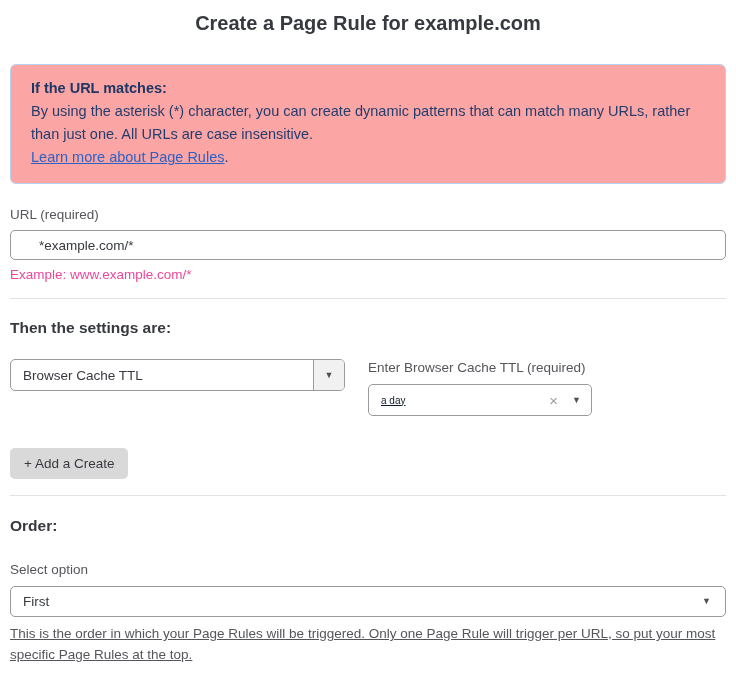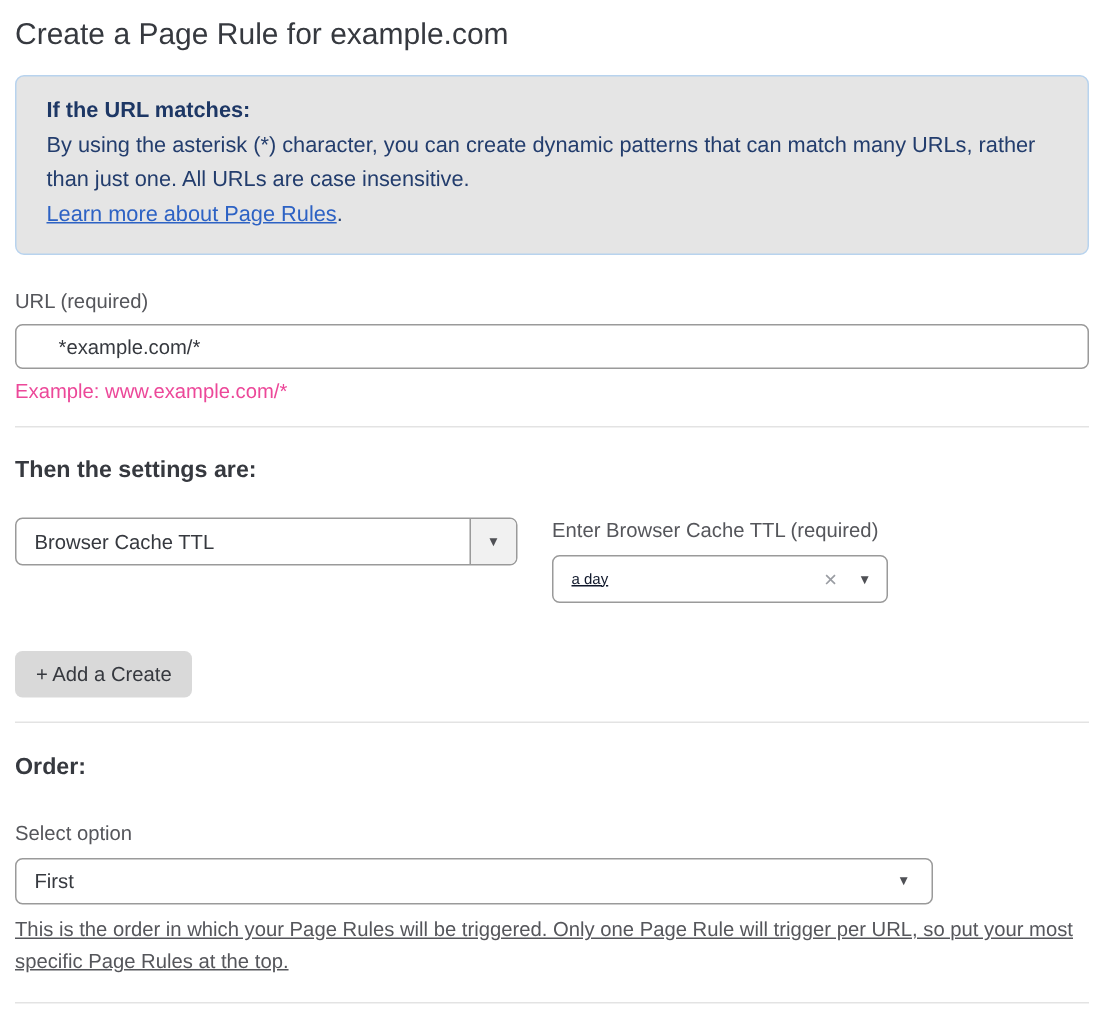--- a/index.html
+++ b/index.html
@@ -6,30 +6,31 @@
   html, body { background: #ffffff; }
   body {
     width: 736px;
     font-family: "Liberation Sans", sans-serif;
     color: #36393f;
   }
   .page { padding: 8px 10px 20px 10px; }
 
   .page-title {
     font-size: 20px;
-    font-weight: normal;
+    font-weight: bold;
     color: #36393f;
     line-height: 27px;
     margin-top: 2px;
+    text-align: center;
   }
 
   
   .info-box {
-    margin-top: 13px;
-    background: #e5e5e5;
+    margin-top: 27px;
+    background: #fca5a5;
     border: 1px solid #b8d3ee;
     border-radius: 6px;
     padding: 12px 20px 14px 20px;
     font-size: 14.5px;
     line-height: 23px;
     color: #233d6d;
   }
   .info-box .info-heading { font-weight: bold; color: #1d3765; }
   .info-box a.info-link {
     color: #2d62c4;
@@ -162,21 +163,21 @@
     height: 31px;
     cursor: pointer;
   }
   .add-setting-btn { margin-top: 32px; padding: 0 14px; background: #d9d9d9; }
 
   .order-heading { margin-top: 21px; }
   .order-label { margin-top: 26px; }
 
   .select-full {
     margin-top: 8px;
-    width: 612px;
+    width: 716px;
     height: 31px;
     border: 1px solid #9a9a9a;
     border-radius: 5px;
     background: #ffffff;
     display: flex;
     align-items: center;
     padding: 0 14px 0 12px;
     cursor: pointer;
   }
   .select-full .select-value {

